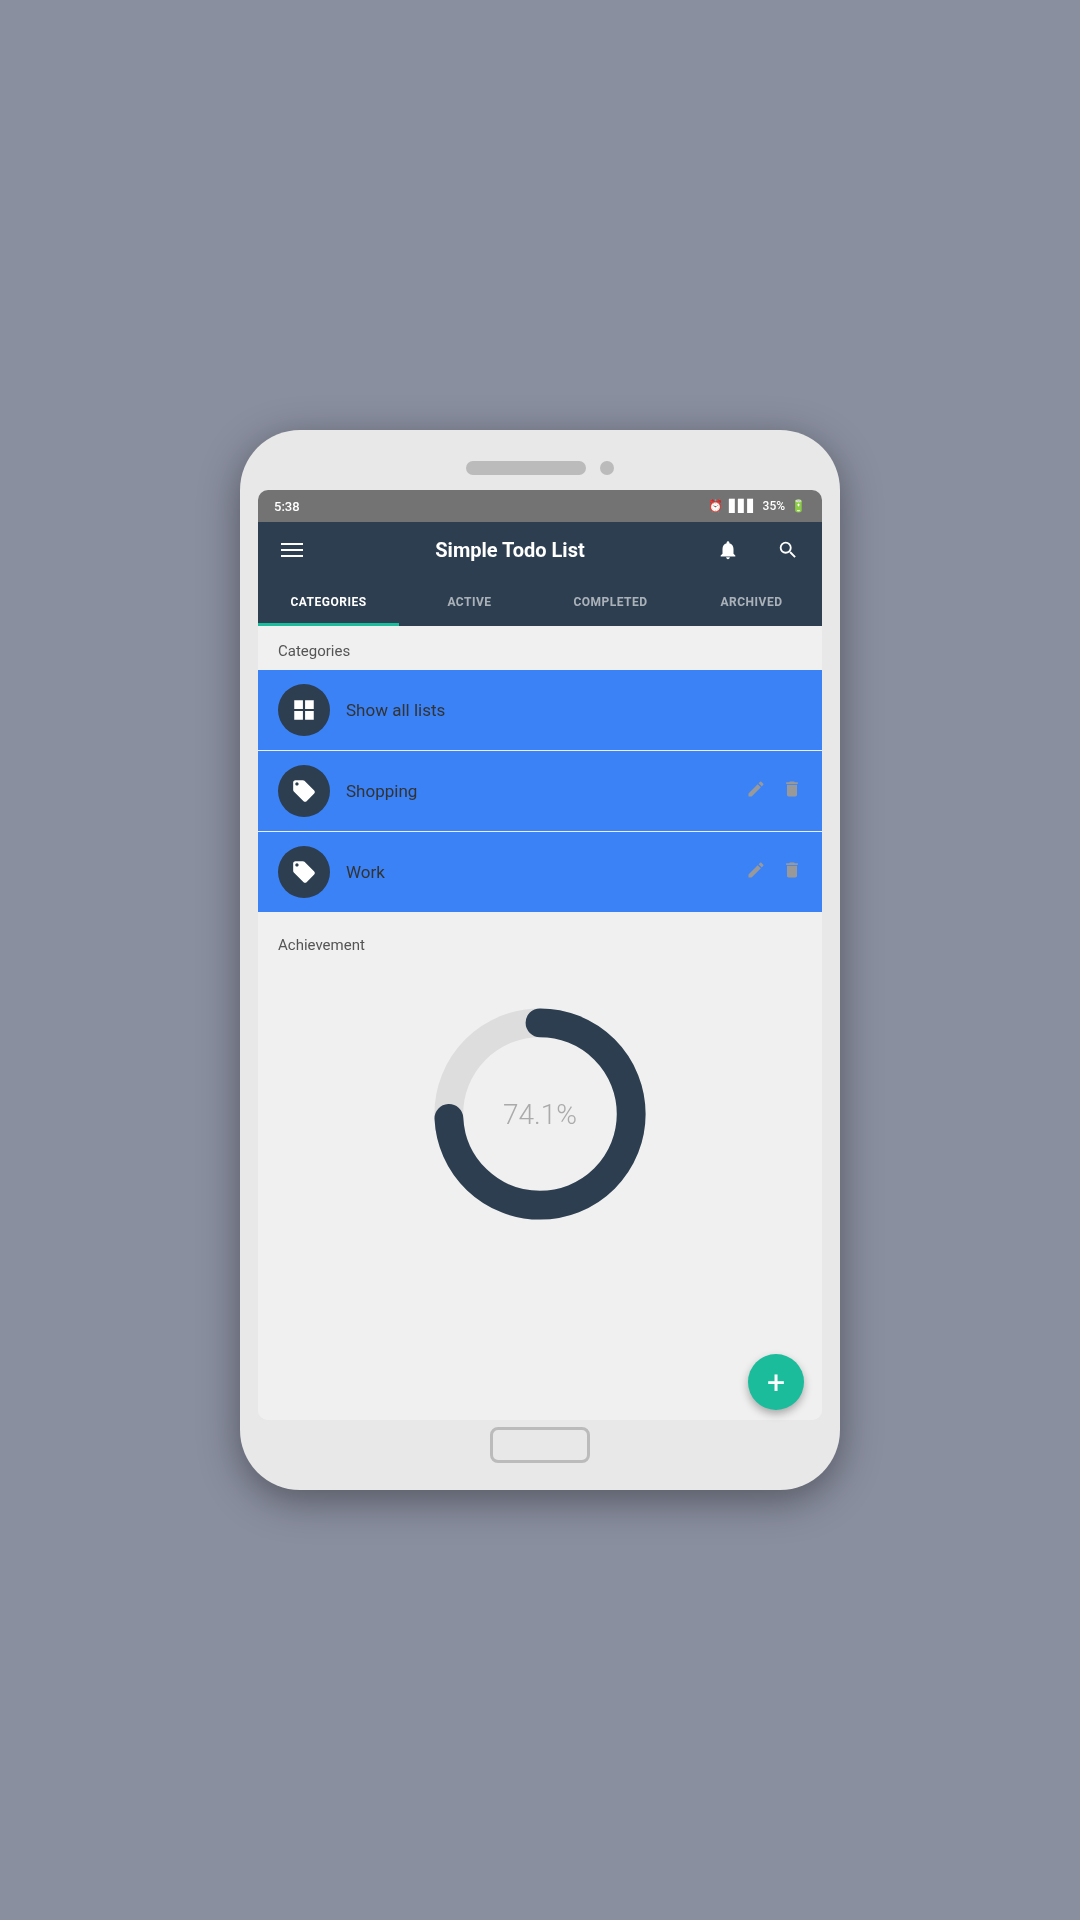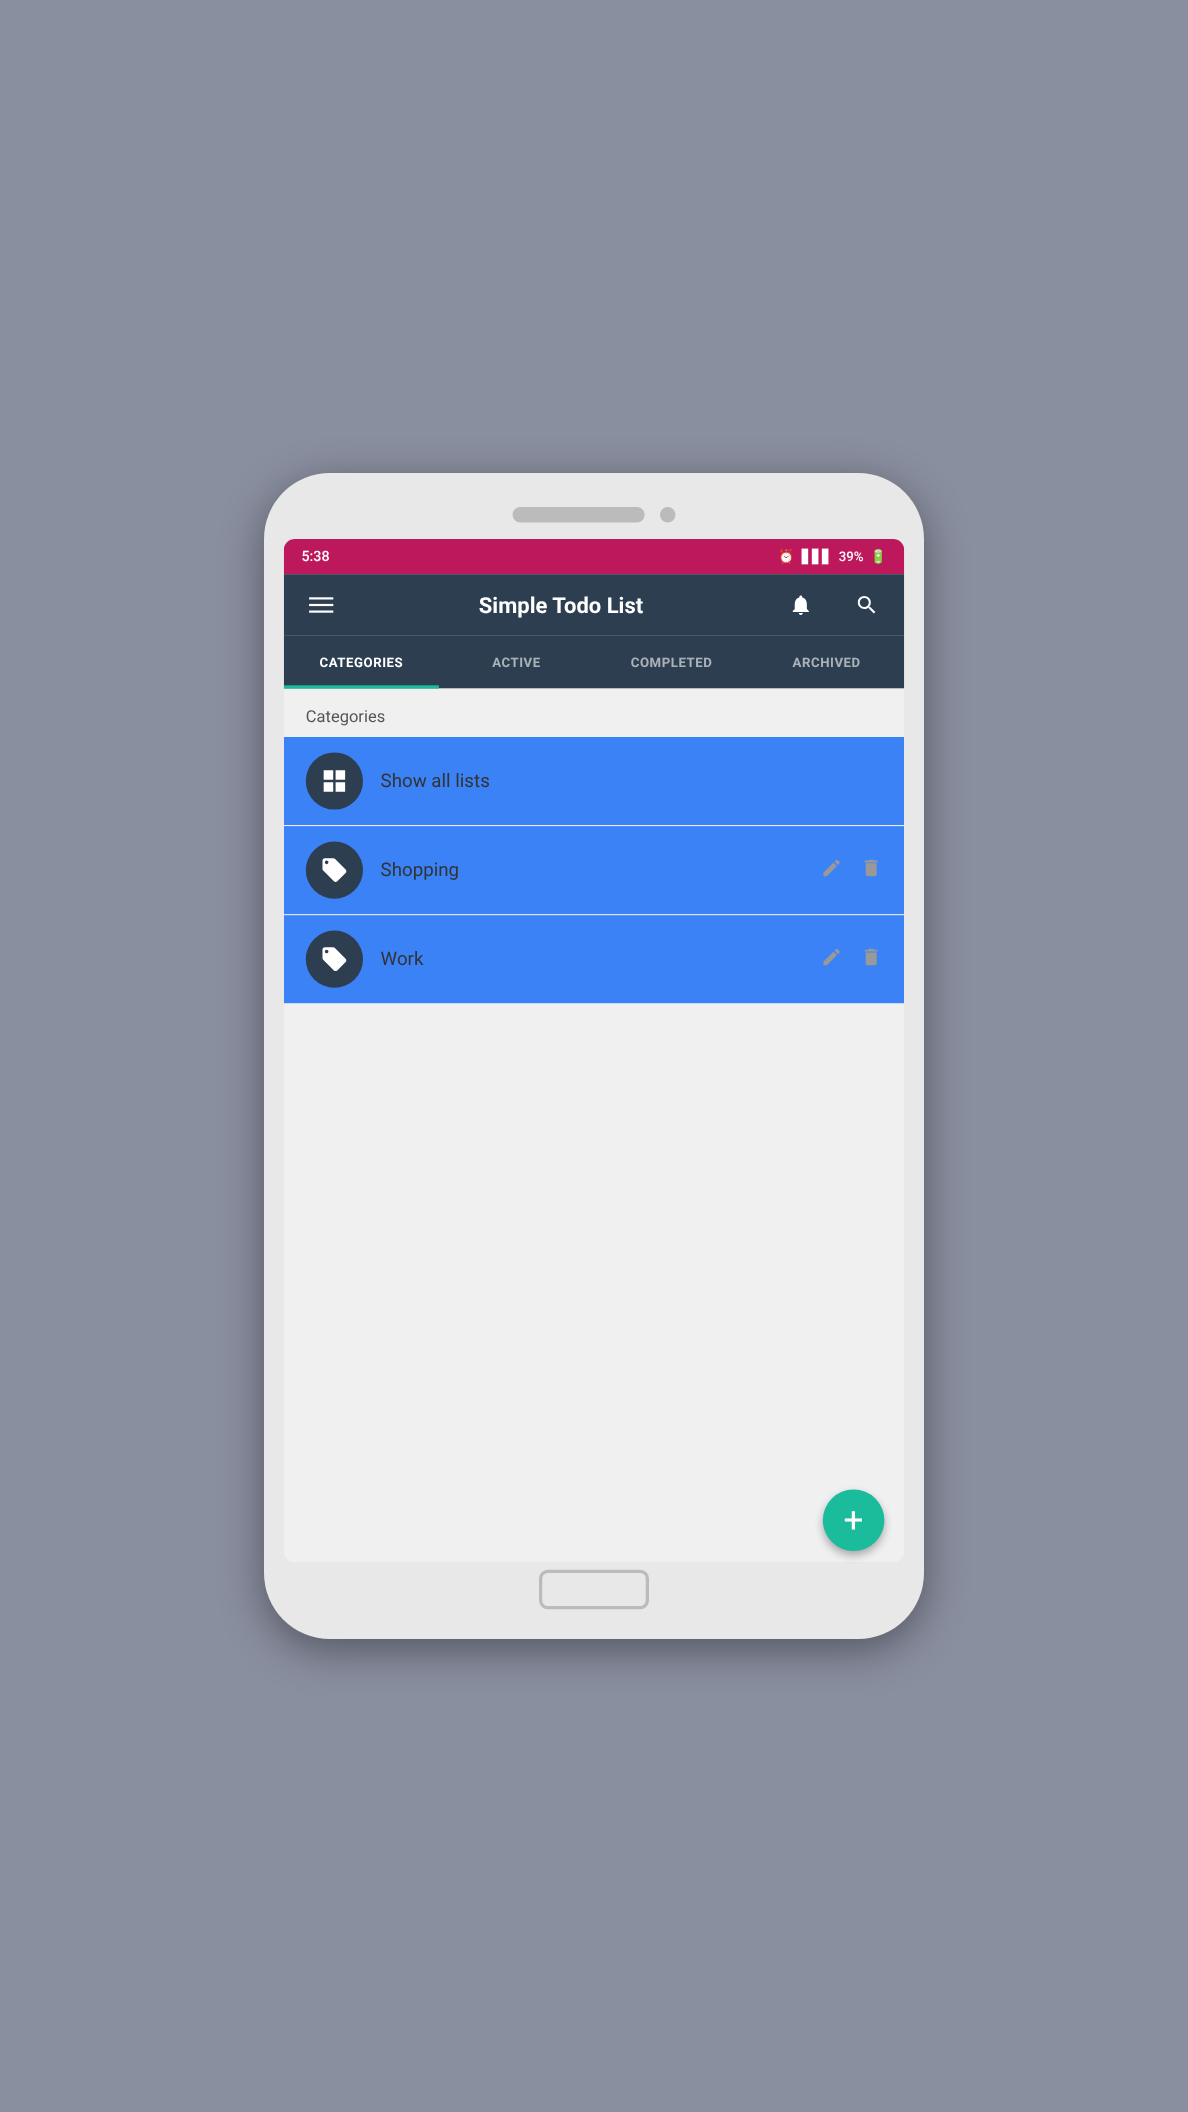--- a/index.html
+++ b/index.html
@@ -67,21 +67,21 @@
     .phone-home-btn {
       width: 100px;
       height: 36px;
       border: 3px solid #bbb;
       border-radius: 8px;
       background: transparent;
     }
 
     
     .status-bar {
-      background: #be185d;
+      background: #737373;
       color: white;
       display: flex;
       justify-content: space-between;
       align-items: center;
       padding: 6px 16px;
       font-size: 13px;
       font-weight: 500;
       height: 32px;
     }
 
@@ -308,21 +308,21 @@
     <div class="phone-camera"></div>
   </div>
 
   <div class="phone-screen">
 
     <div class="status-bar">
       <span>5:38</span>
       <div class="status-right">
         <span>⏰</span>
         <span>▋▋▋</span>
-        <span>39%</span>
+        <span>35%</span>
         <span>🔋</span>
       </div>
     </div>
 
     <div class="app-bar">
       <div class="icon-btn hamburger">
         <span></span>
           <span></span>
           <span></span>
       </div>
@@ -405,20 +405,35 @@
             </span>
             <span class="action-icon">
               <svg viewBox="0 0 24 24" width="20" height="20" fill="#999">
                 <path d="M6 19c0 1.1.9 2 2 2h8c1.1 0 2-.9 2-2V7H6v12zM19 4h-3.5l-1-1h-5l-1 1H5v2h14V4z"></path>
               </svg>
             </span>
           </div>
         </div>
       </div>
 
+      <div class="achievement-section">
+        <div class="achievement-header">Achievement</div>
+
+        <div class="donut-container">
+          <div class="donut-chart">
+            <svg viewBox="0 0 100 100">
+
+              <circle cx="50" cy="50" r="38" fill="none" stroke="#ddd" stroke-width="12"></circle>
+
+              <circle cx="50" cy="50" r="38" fill="none" stroke="#2c3e50" stroke-width="12" stroke-dasharray="176.94 238.76" stroke-linecap="round"></circle>
+            </svg>
+            <div class="donut-label">74.1%</div>
+          </div>
+        </div>
+      </div>
 
     </div>
 
     <div class="fab">
       <span>+</span>
     </div>
 
   </div>
 
   <div class="phone-bottom-bar">

